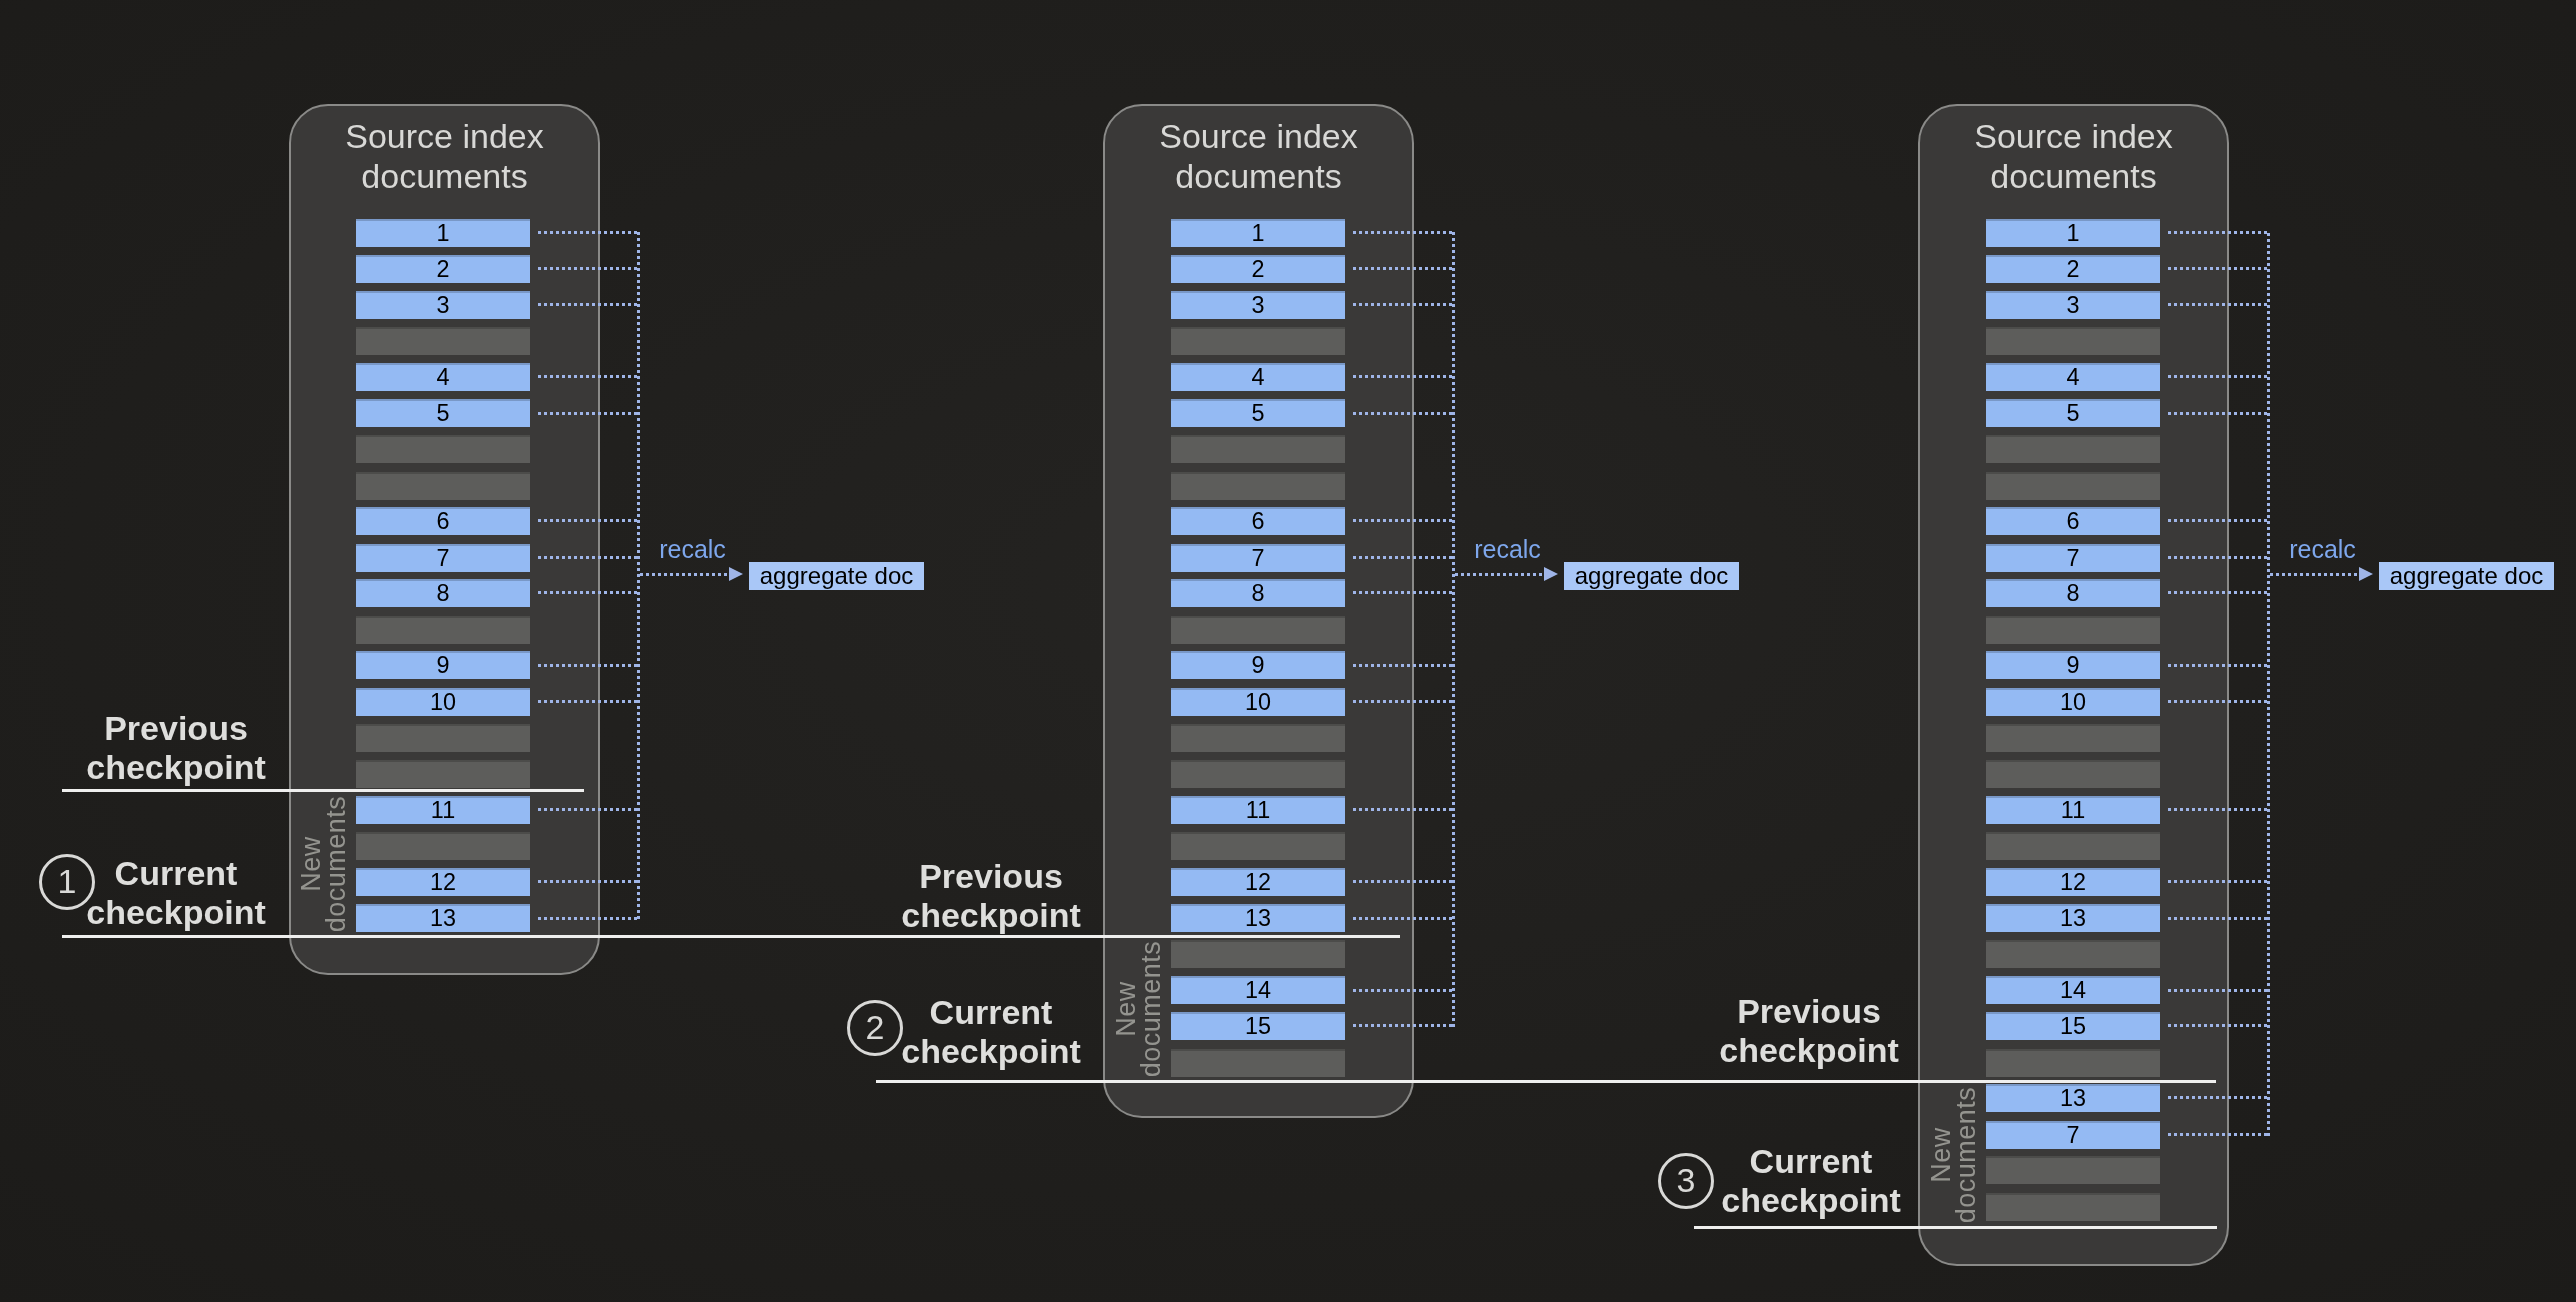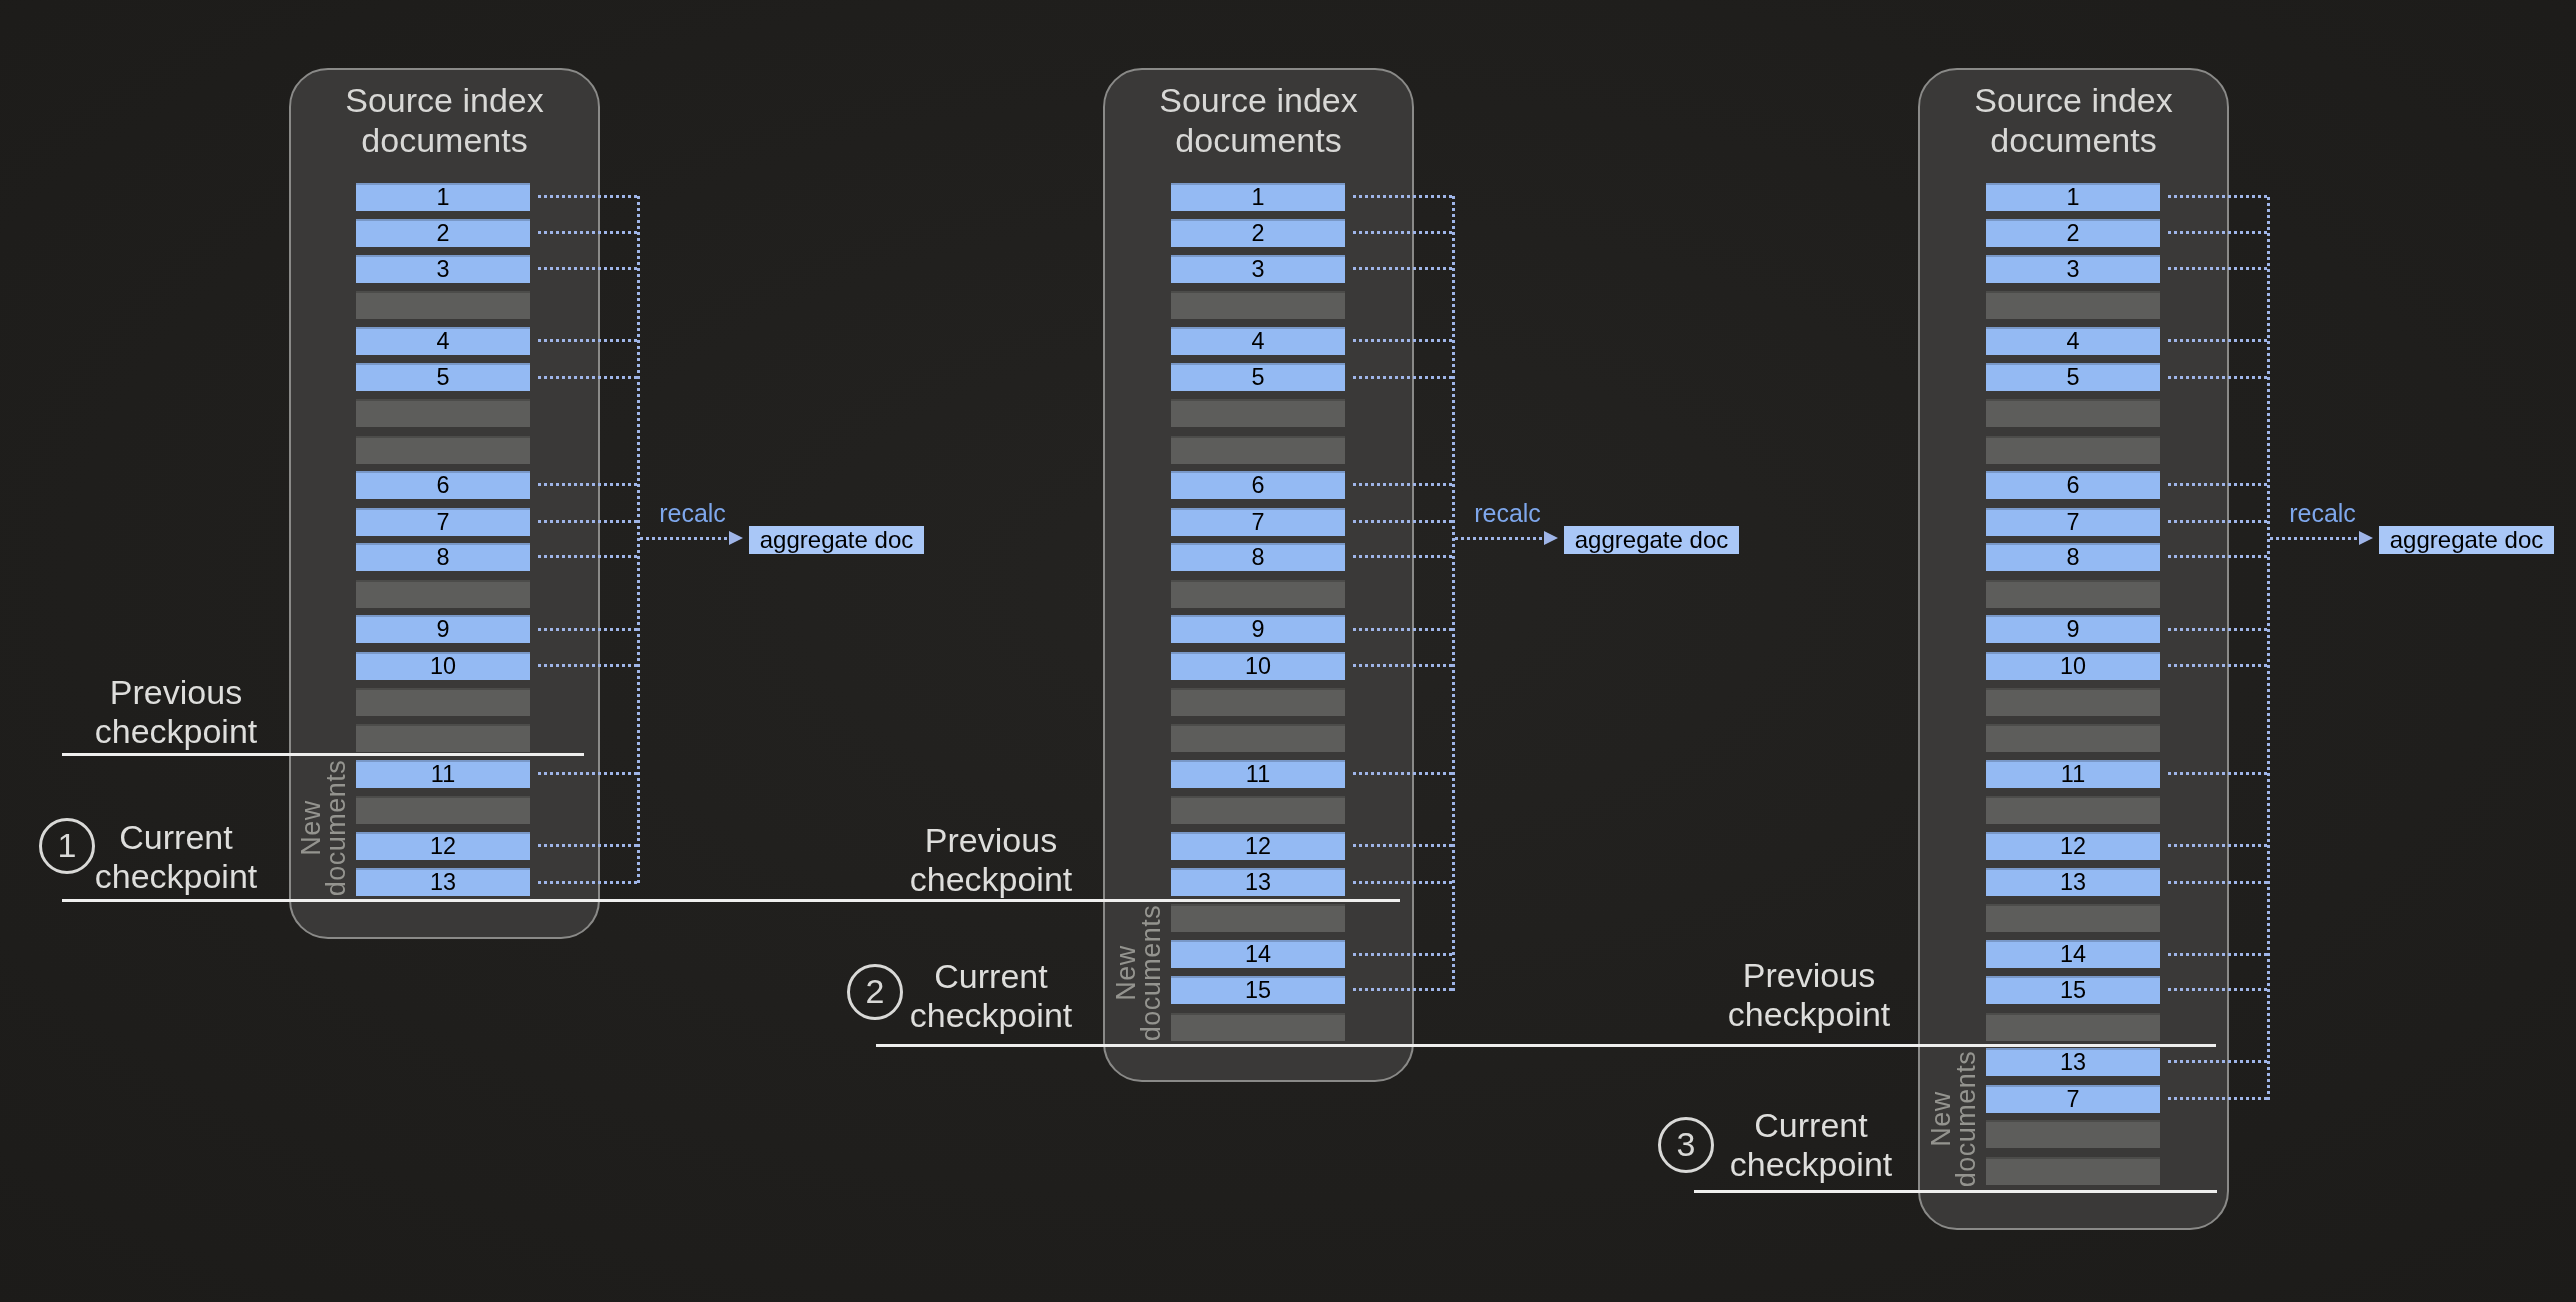--- a/index.html
+++ b/index.html
@@ -1,40 +1,40 @@
 <!DOCTYPE html>
 <html style="font-size:15px"><head>
 <meta charset="utf-8">
 <style>
   html,body{margin:0;padding:0;}
   body{
     width:2576px;height:1302px;position:relative;overflow:hidden;
     background:radial-gradient(120% 120% at 50% 45%, #242321 0%, #1d1c1a 55%, #171614 100%);
     font-family:"Liberation Sans", sans-serif;
   }
-  #stage{position:absolute;inset:0;}
+  #stage{position:absolute;inset:0;margin-top:36px;}
   .panel{position:absolute;box-sizing:border-box;width:311px;background:#3a3938;
     border:2.8px solid #8a8a88;border-radius:39px;}
   .panel-title{position:absolute;left:0;top:11.2px;width:100%;text-align:center;
     font-size:34px;line-height:40px;color:#d8d8d6;}
   .doc-block{position:absolute;width:174px;height:28px;line-height:28px;text-align:center;
     font-size:23.4px;color:#000;background:#94baf3;box-shadow:inset 0 1.9px 0 rgba(0,0,0,0.18);}
   .empty-block{background:#5d5d5b;}
   .hdot{position:absolute;height:2.8px;
     background:repeating-linear-gradient(90deg,#9fb5e8 0 2.8px,transparent 2.8px 6px);}
   .vdot{position:absolute;width:2.8px;
     background:repeating-linear-gradient(0deg,#9fb5e8 0 2.8px,transparent 2.8px 6px);}
   .arrowhead{position:absolute;width:0;height:0;border-left:14px solid #9fb5e8;
     border-top:7.5px solid transparent;border-bottom:7.5px solid transparent;}
   .recalc-label{position:absolute;width:131px;text-align:center;font-size:25px;color:#7ea7ec;}
   .agg-box{position:absolute;width:175px;height:28px;line-height:28px;text-align:center;
     background:#a9c7f7;color:#000;font-size:24px;}
   .white-line{position:absolute;height:2.8px;background:#efefee;}
   .cp-label{position:absolute;width:262px;text-align:center;color:#dededc;
-    font-size:34px;line-height:39px;}
+    font-size:34px;line-height:39px;font-weight:bold;}
   .cp-circle{position:absolute;width:56px;height:56px;box-sizing:border-box;
     border:3.7px solid #d9d9d7;border-radius:50%;color:#d9d9d7;
     font-size:34px;line-height:49px;text-align:center;}
   .newdocs{position:absolute;width:159px;height:54px;text-align:center;color:#94948f;
     font-size:27px;line-height:25px;transform:rotate(-90deg);letter-spacing:0.5px;}
 </style>
 </head>
 <body>
 
 <div id="stage">

